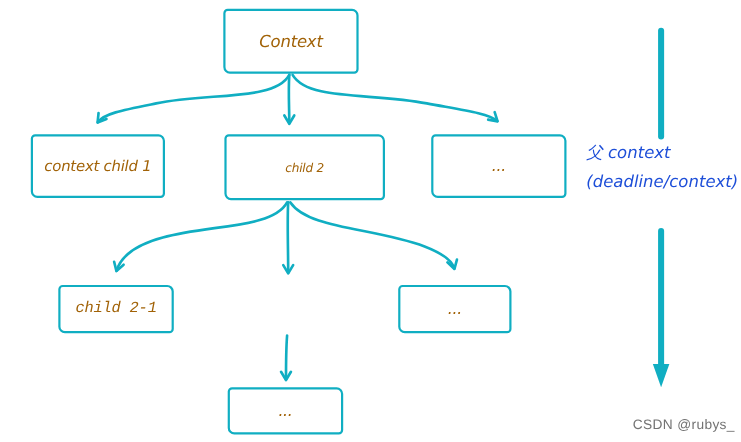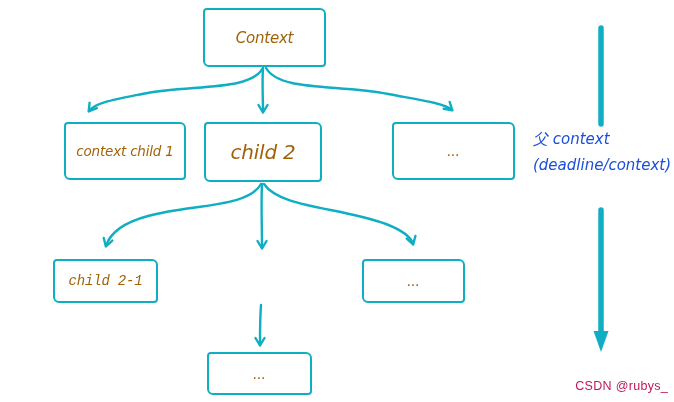--- a/index.html
+++ b/index.html
@@ -29,40 +29,40 @@
     display: flex;
     align-items: center;
     justify-content: center;
     color: #a16207;
     font-style: italic;
     font-size: 14px;
     letter-spacing: -0.2px;
     white-space: nowrap;
   }
   .n-root       { left: 203px; top: 8px;   width: 123px; height: 59px; font-size: 15px; }
-  .n-child1     { left: 28px;  top: 122px; width: 122px; height: 58px; font-size: 13.5px; margin-left: 36px; }
-  .n-child2     { left: 204px; top: 122px; width: 118px; height: 60px; font-size: 20px; }
+  .n-child1     { left: 28px;  top: 122px; width: 122px; height: 58px; font-size: 13.5px; }
+  .n-child2     { left: 204px; top: 122px; width: 146px; height: 60px; font-size: 11px; }
   .n-child3     { left: 392px; top: 122px; width: 123px; height: 58px; }
   .n-child21    { left: 53px;  top: 259px; width: 105px; height: 44px; font-family: Liberation Mono, monospace; }
   .n-child22    { left: 209px; top: 258px; width: 106px; height: 46px; }
   .n-child23    { left: 362px; top: 259px; width: 103px; height: 44px; }
   .n-grandchild { left: 207px; top: 352px; width: 105px; height: 43px; }
   .annotation {
     position: absolute;
     left: 533px; top: 126px;
     width: 140px;
     color: #1d4ed8;
     font-style: italic;
     font-size: 15px;
     line-height: 26px;
   }
   .watermark {
     position: absolute;
     right: 6px; top: 379px;
-    color: #be185d;
+    color: #737373;
     font-family: "Liberation Sans", sans-serif;
     font-style: normal;
     font-size: 12.5px;
     letter-spacing: 0.3px;
   }
 </style>
 </head>
 <body>
 
 <div class="canvas">

